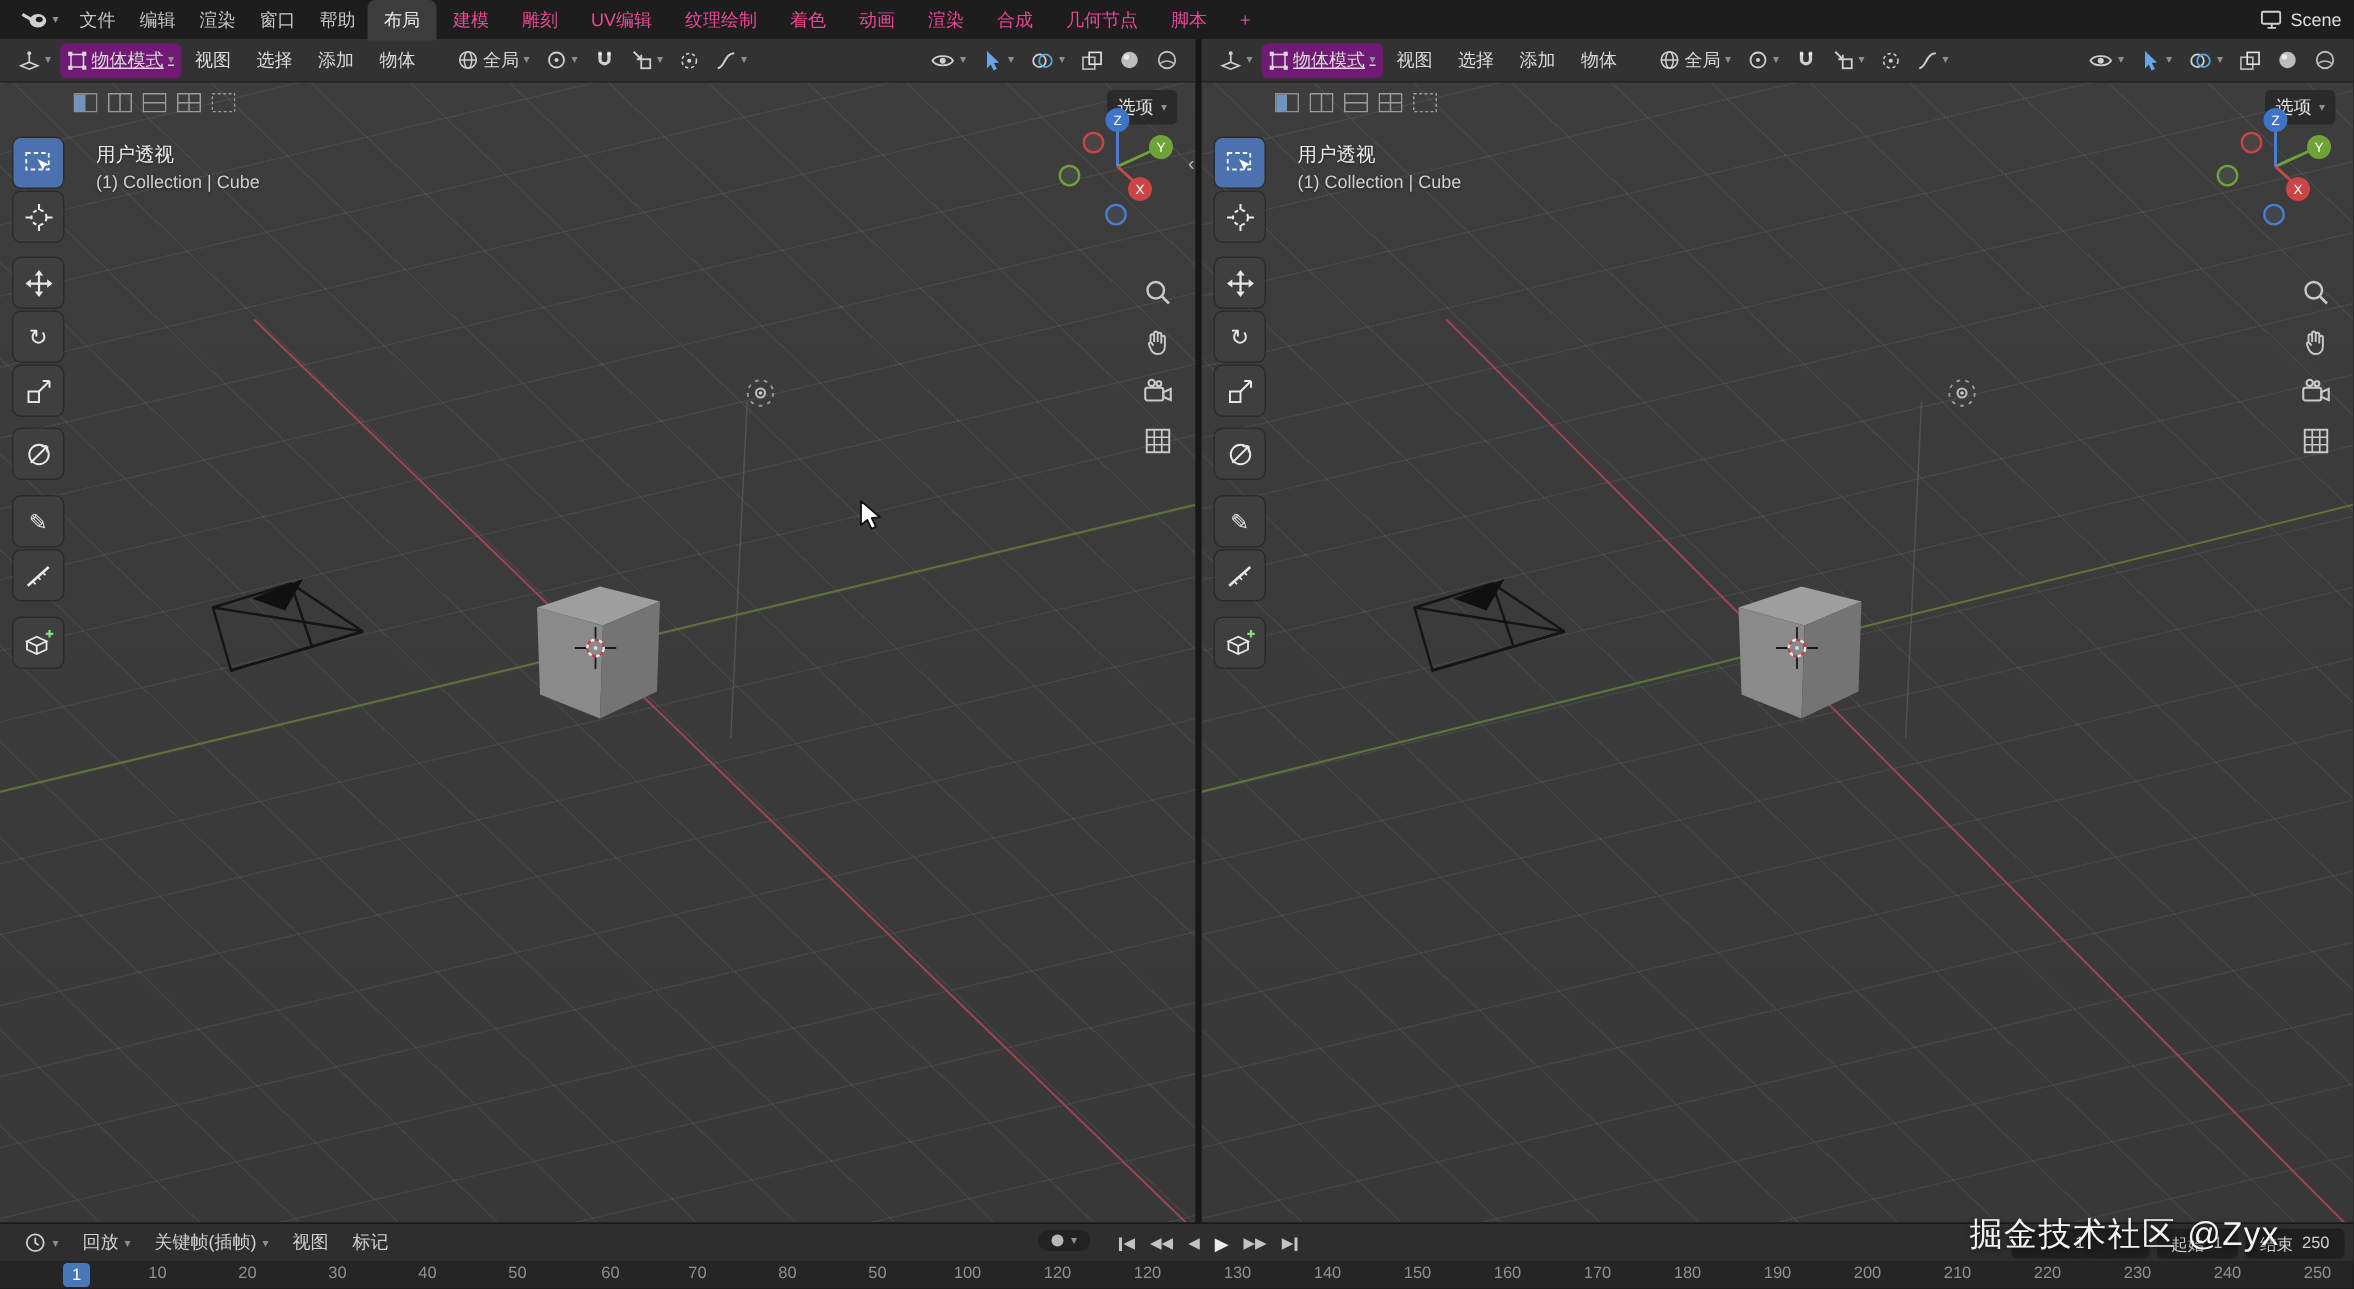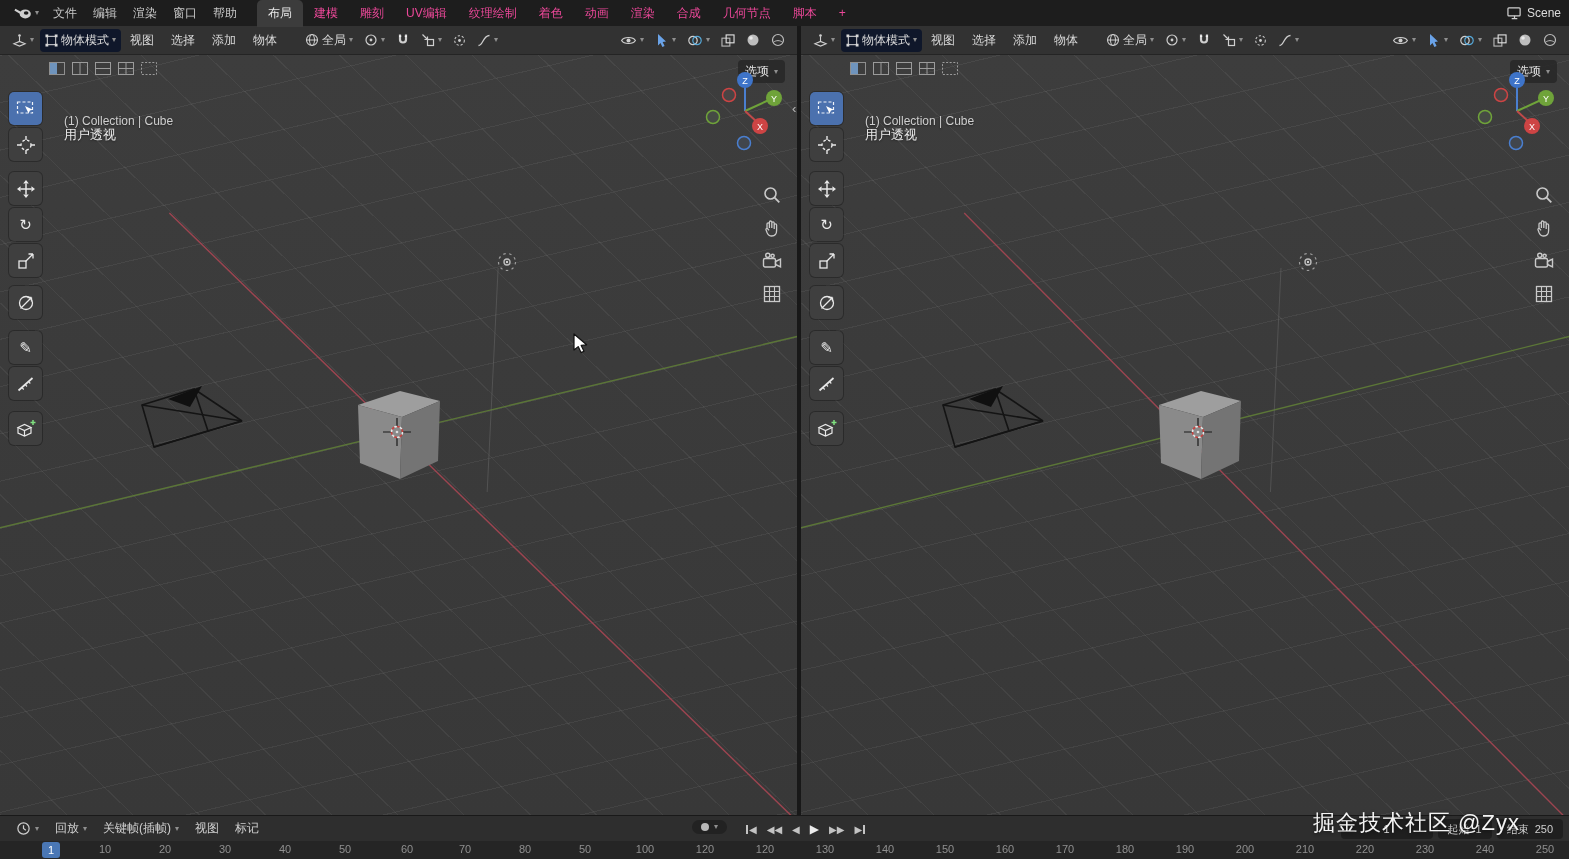--- a/index.html
+++ b/index.html
@@ -5,56 +5,56 @@
   * { margin:0; padding:0; box-sizing:border-box; }
   html,body { width:1569px; height:859px; overflow:hidden; }
   body { background:#1d1d1d; font-family:"Liberation Sans","DejaVu Sans",sans-serif; position:relative;
          -webkit-user-select:none; user-select:none; }
 
   
   .topbar { height:26px; display:flex; align-items:center; padding:0 8px; background:#1d1d1d;
             font-size:12px; color:#c6c6c6; position:relative; z-index:40; white-space:nowrap; }
   .logo-btn { display:flex; align-items:center; gap:3px; padding:0 6px; }
   .topbar .tmenu { padding:3px 8px; border-radius:3px; }
-  .tabs { display:flex; align-items:center; margin-left:12px; height:15px; }
+  .tabs { display:flex; align-items:center; height:15px; }
   .tab { padding:5px 11px 5px; font-size:12px; color:#ec4899; border-radius:5px 5px 0 0; }
   .tab.active { background:#3c3c3c; color:#e8e8e8; }
   .topbar-right { margin-left:auto; display:flex; align-items:center; gap:5px; color:#dcdcdc; overflow:hidden; }
 
   
   .main { position:absolute; top:26px; left:0; right:0; bottom:44px; display:flex; }
   .vp { position:relative; overflow:hidden; background:#3a3a3a; }
   .vp-a { width:797px; flex:none; }
   .divider { width:4px; background:#181818; position:relative; z-index:30; flex:none; }
   .split-arrow { position:absolute; left:-5px; top:76px; color:#b5b5b5; font-size:13px; line-height:1; }
   .vp-b { flex:1; }
 
   .vp-header { height:29px; background:#323232; border-bottom:1px solid #242424; display:flex; align-items:center;
                padding:0 7px; gap:1px; font-size:12px; color:#d9d9d9; position:relative; z-index:12;
                white-space:nowrap; overflow:hidden; }
   .hbtn { display:inline-flex; align-items:center; gap:3px; padding:3px 5px; border-radius:4px; flex:none; }
-  .hbtn.grp { background:#0f172a; }
+  .hbtn.grp { background:#701a75;text-decoration:underline; }
   .caret { font-size:8px; color:#8f8f8f; line-height:1; }
   .menu-item { padding:3px 8px; flex:none; }
   .spacer { flex:1 1 0; min-width:4px; }
   .ic { display:block; }
 
   .vp-body { position:absolute; left:0; right:0; top:29px; bottom:0;
     background-image:
       repeating-linear-gradient(166.5deg, rgba(255,255,255,0.055) 0 1px, transparent 1px 46px),
       repeating-linear-gradient(44deg,    rgba(255,255,255,0.05)  0 1px, transparent 1px 46px),
       linear-gradient(#3d3d3d,#383838);
   }
   .scene-svg { position:absolute; inset:0; width:100%; height:100%; z-index:1; pointer-events:none; }
 
   .quad-row { position:absolute; left:49px; top:7px; display:flex; gap:7px; z-index:6; }
   .options { position:absolute; right:12px; top:5px; background:rgba(40,40,40,.88); border-radius:4px;
              padding:3px 7px; font-size:12px; color:#e0e0e0; display:flex; gap:5px; align-items:center; z-index:6; }
   .view-name { position:absolute; left:64px; top:39px; font-size:13px; color:#ececec; z-index:6;
-               text-shadow:0 1px 2px rgba(0,0,0,.45);margin-top:32px; }
+               text-shadow:0 1px 2px rgba(0,0,0,.45); }
   .breadcrumb { position:absolute; left:64px; top:59px; font-size:12px; color:#cfcfcf; z-index:6;
                 text-shadow:0 1px 2px rgba(0,0,0,.45); }
 
   .tools { position:absolute; left:9px; top:37px; display:flex; flex-direction:column; gap:3px; z-index:6; }
   .tool { width:33px; height:33px; background:#3f3f3f; border-radius:5px; display:flex; align-items:center;
           justify-content:center; box-shadow:0 0 0 1px rgba(0,0,0,.28); color:#e6e6e6; font-size:15px; }
   .tool.active { background:#4b71ae; }
   .g8 { margin-top:8px; } .g6 { margin-top:6px; } .g9 { margin-top:9px; }
 
   .navgizmo { position:absolute; right:10px; top:12px; z-index:6; }

